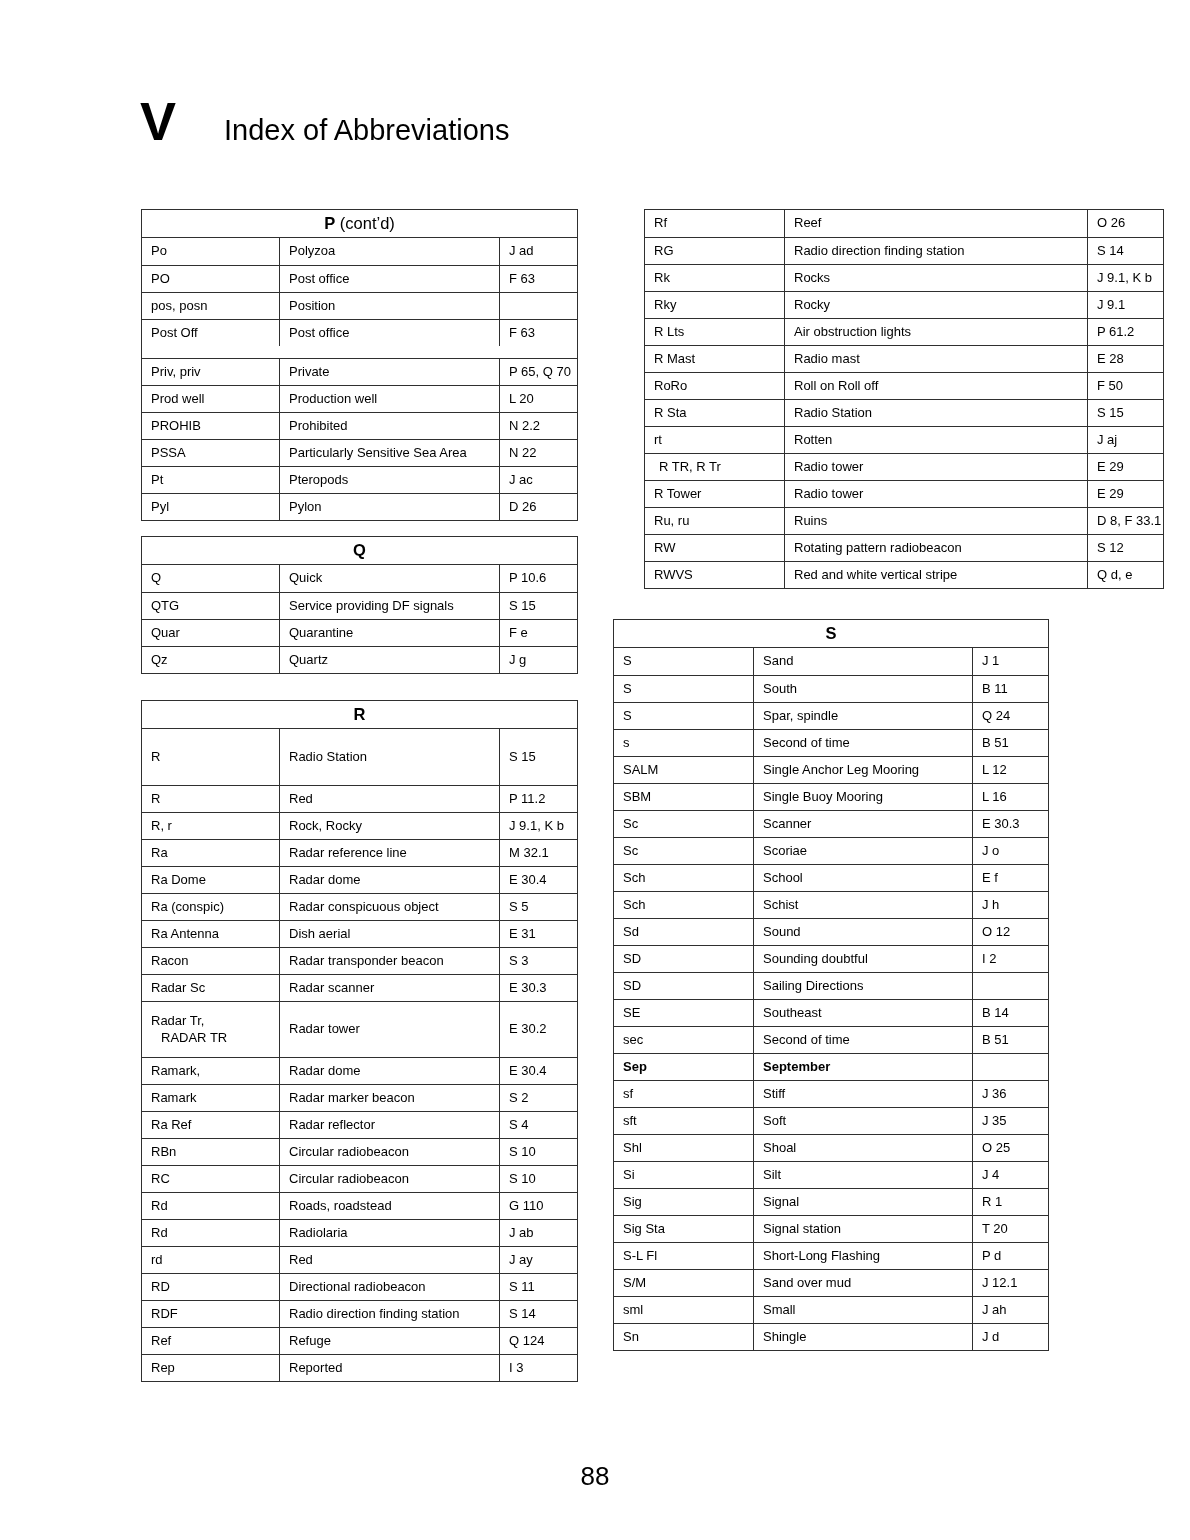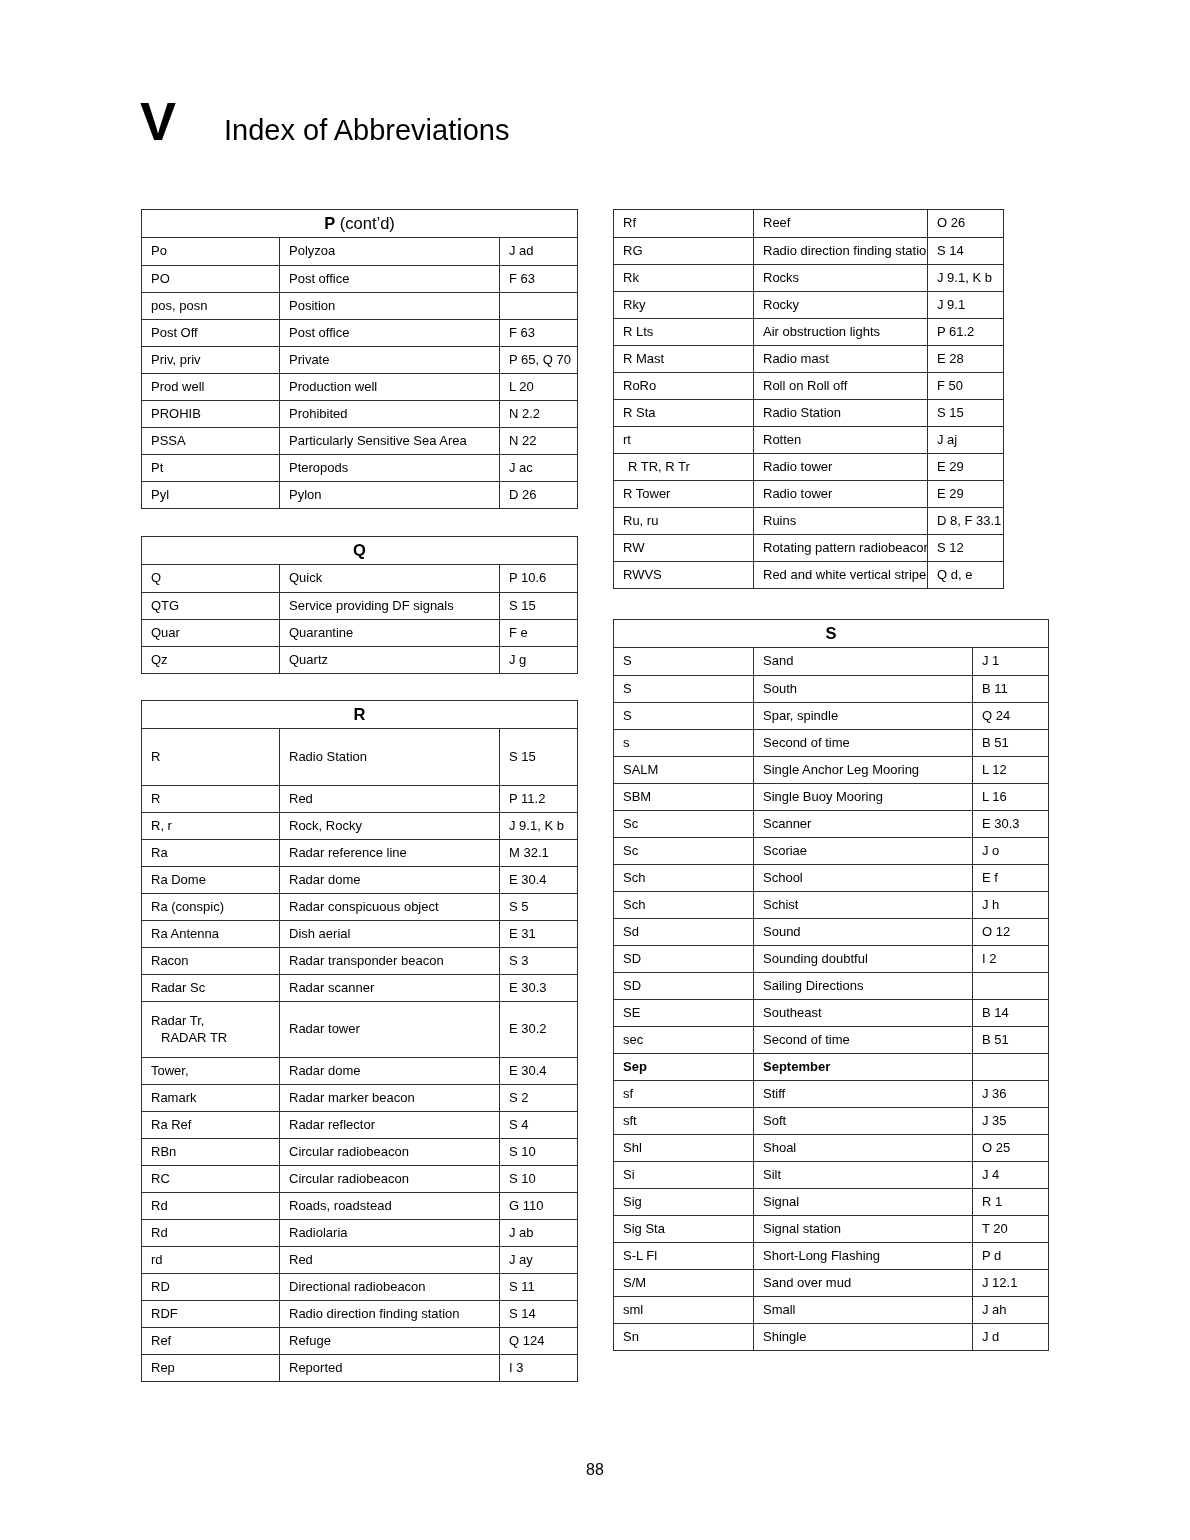--- a/index.html
+++ b/index.html
@@ -51,21 +51,21 @@
     font-size:13px; line-height:1.3;
     box-sizing:border-box;
     overflow:hidden; white-space:nowrap;
   }
   .cell.meaning, .cell.ref { border-left:1px solid #2f2f2f; }
   .abbr.indent .l1 { padding-left:5px; }
   .l2 { padding-left:10px; }
 
   .page-number {
     position:absolute; left:0; top:1461px; width:1190px;
-    text-align:center; font-size:16px;
+    text-align:center; font-size:26px;
   }
 </style>
 </head>
 <body>
 
 <div class="page">
   <div class="title-row">
     <span class="section-letter">V</span>
     <h1 class="page-title">Index of Abbreviations</h1>
   </div>
@@ -98,21 +98,21 @@
     <div class="cell meaning">Position</div>
     <div class="cell ref"></div>
   </div>
           <div class="row" style="grid-template-columns: 137px 1fr 78px;">
     <div class="cell abbr">
               <span class="l1">Post Off</span>
             </div>
     <div class="cell meaning">Post office</div>
     <div class="cell ref">F 63</div>
   </div>
-          <div class="row" style="grid-template-columns: 137px 1fr 78px;">
+          <div class="row" style="grid-template-columns: 137px 1fr 78px; margin-top: 12px;">
     <div class="cell abbr">
               <span class="l1">Priv, priv</span>
             </div>
     <div class="cell meaning">Private</div>
     <div class="cell ref">P 65, Q 70</div>
   </div>
           <div class="row" style="grid-template-columns: 137px 1fr 78px;">
     <div class="cell abbr">
               <span class="l1">Prod well</span>
             </div>
@@ -257,21 +257,21 @@
           <div class="row tall" style="grid-template-columns: 137px 1fr 78px;">
     <div class="cell abbr">
               <span class="l1">Radar Tr,</span>
               <span class="l2">RADAR TR</span>
             </div>
     <div class="cell meaning">Radar tower</div>
     <div class="cell ref">E 30.2</div>
   </div>
           <div class="row" style="grid-template-columns: 137px 1fr 78px;">
     <div class="cell abbr">
-              <span class="l1">Tower,</span>
+              <span class="l1">Ramark,</span>
             </div>
     <div class="cell meaning">Radar dome</div>
     <div class="cell ref">E 30.4</div>
   </div>
           <div class="row" style="grid-template-columns: 137px 1fr 78px;">
     <div class="cell abbr">
               <span class="l1">Ramark</span>
             </div>
     <div class="cell meaning">Radar marker beacon</div>
     <div class="cell ref">S 2</div>
@@ -341,21 +341,21 @@
   </div>
           <div class="row" style="grid-template-columns: 137px 1fr 78px;">
     <div class="cell abbr">
               <span class="l1">Rep</span>
             </div>
     <div class="cell meaning">Reported</div>
     <div class="cell ref">I 3</div>
   </div>
         </div>
   </section>
-      <section class="abbr-table no-header" style="left: 613px; top: 209px; width: 391px;">
+      <section class="abbr-table no-header" style="left: 644px; top: 209px; width: 520px;">
 
     <div class="rows">
           <div class="row" style="grid-template-columns: 139px 1fr 76px;">
     <div class="cell abbr">
               <span class="l1">Rf</span>
             </div>
     <div class="cell meaning">Reef</div>
     <div class="cell ref">O 26</div>
   </div>
           <div class="row" style="grid-template-columns: 139px 1fr 76px;">

